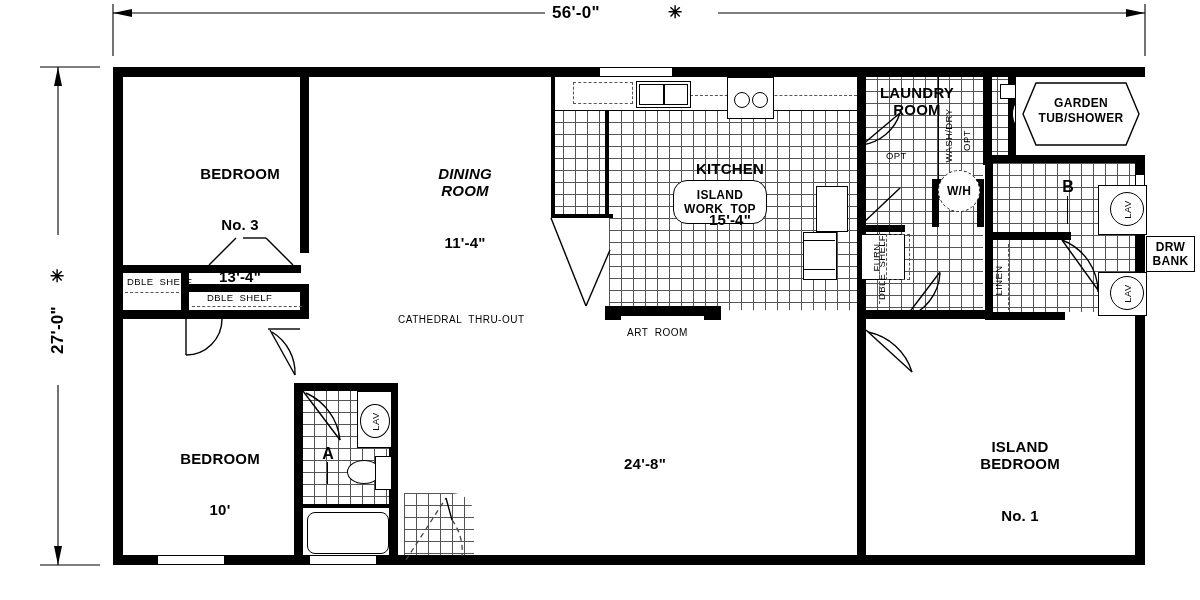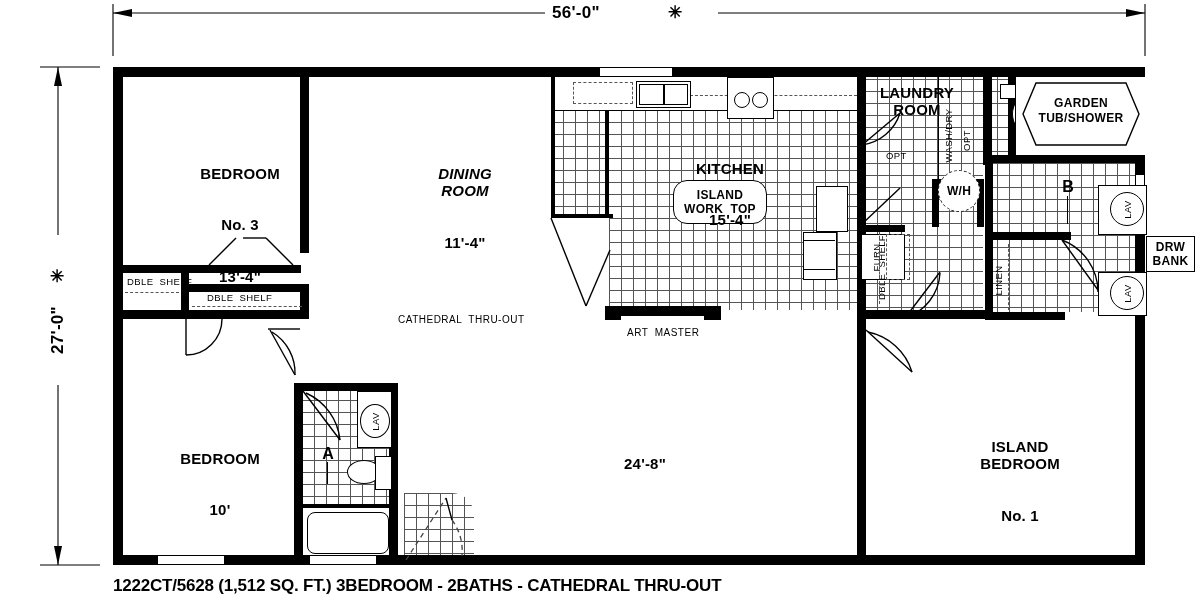--- a/index.html
+++ b/index.html
@@ -299,17 +299,16 @@
     <div>24'-8"</div>
   </div>
 
   <div class="abs roomlabel rl-lg" style="left:925px;top:403px;width:190px;">
     <div style="white-space:pre-line;">ISLAND
 BEDROOM</div>
     <div>No. 1</div>
   </div>
 
   <div class="abs note" style="left:398px;top:314px;">CATHEDRAL  THRU-OUT</div>
-  <div class="abs note" style="left:627px;top:327px;">ART  MASTER</div>
-
-  <div class="abs title" style="left:113px;top:576px;">1222CT/5628 (1,512 SQ. FT.) 3BEDROOM - 2BATHS - CATHEDRAL THRU-OUT</div>
+  <div class="abs note" style="left:627px;top:327px;">ART  ROOM</div>
+
 
 </div>
 
 </body></html>

